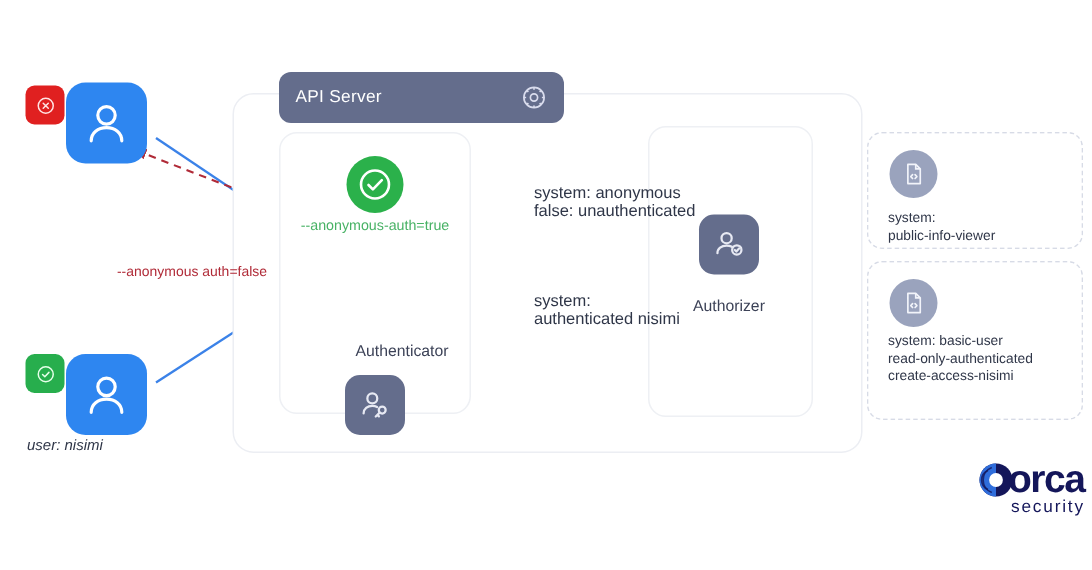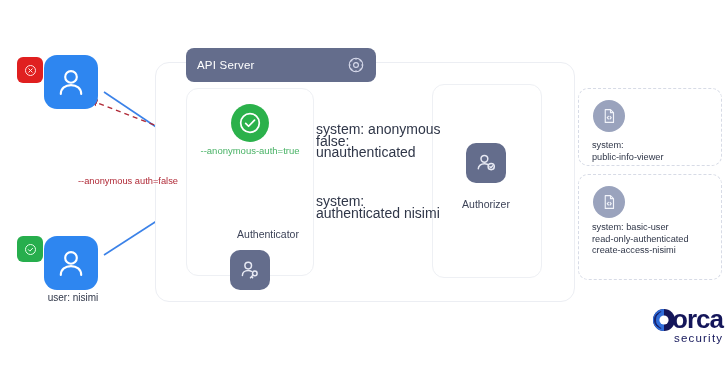--- a/index.html
+++ b/index.html
@@ -87,30 +87,30 @@
   }
   .actor-tile.anon{left:44px;top:55px;}
   .actor-tile.user{left:44px;top:236px;}
   .mini-badge{
     position:absolute;width:26px;height:26px;border-radius:6px;
     display:flex;align-items:center;justify-content:center;
   }
   .mini-badge.red{left:17px;top:57px;background:#e02020;}
   .mini-badge.green{left:17px;top:236px;background:#27ae4d;}
   .user-label{
-    position:absolute;left:18px;top:292px;width:110px;text-align:center;
-    font-size:10px;color:#2f3648;
+    position:absolute;left:18px;top:292px;width:110px;
+    font-size:10px;color:#2f3648;font-style:italic;
   }
   .anon-flag{
     position:absolute;left:18px;top:176px;width:160px;
     font-size:9.3px;color:#b02a37;white-space:nowrap;text-align:right;
   }
 
   
-  .edge-label{position:absolute;font-size:14px;line-height:11.6px;color:#2f3648;}
+  .edge-label{position:absolute;font-size:11px;line-height:11.6px;color:#2f3648;margin-left:40px;}
   .edge-label.top{left:316px;top:124px;width:130px;}
   .edge-label.bottom{left:316px;top:196px;width:130px;}
 
   
   .logo{position:absolute;left:652px;top:306px;width:84px;height:46px;}
   .logo .word{
     position:absolute;left:20px;top:0px;font-size:26px;font-weight:bold;
     color:#14165a;letter-spacing:-1px;line-height:26px;
   }
   .logo .sub{

